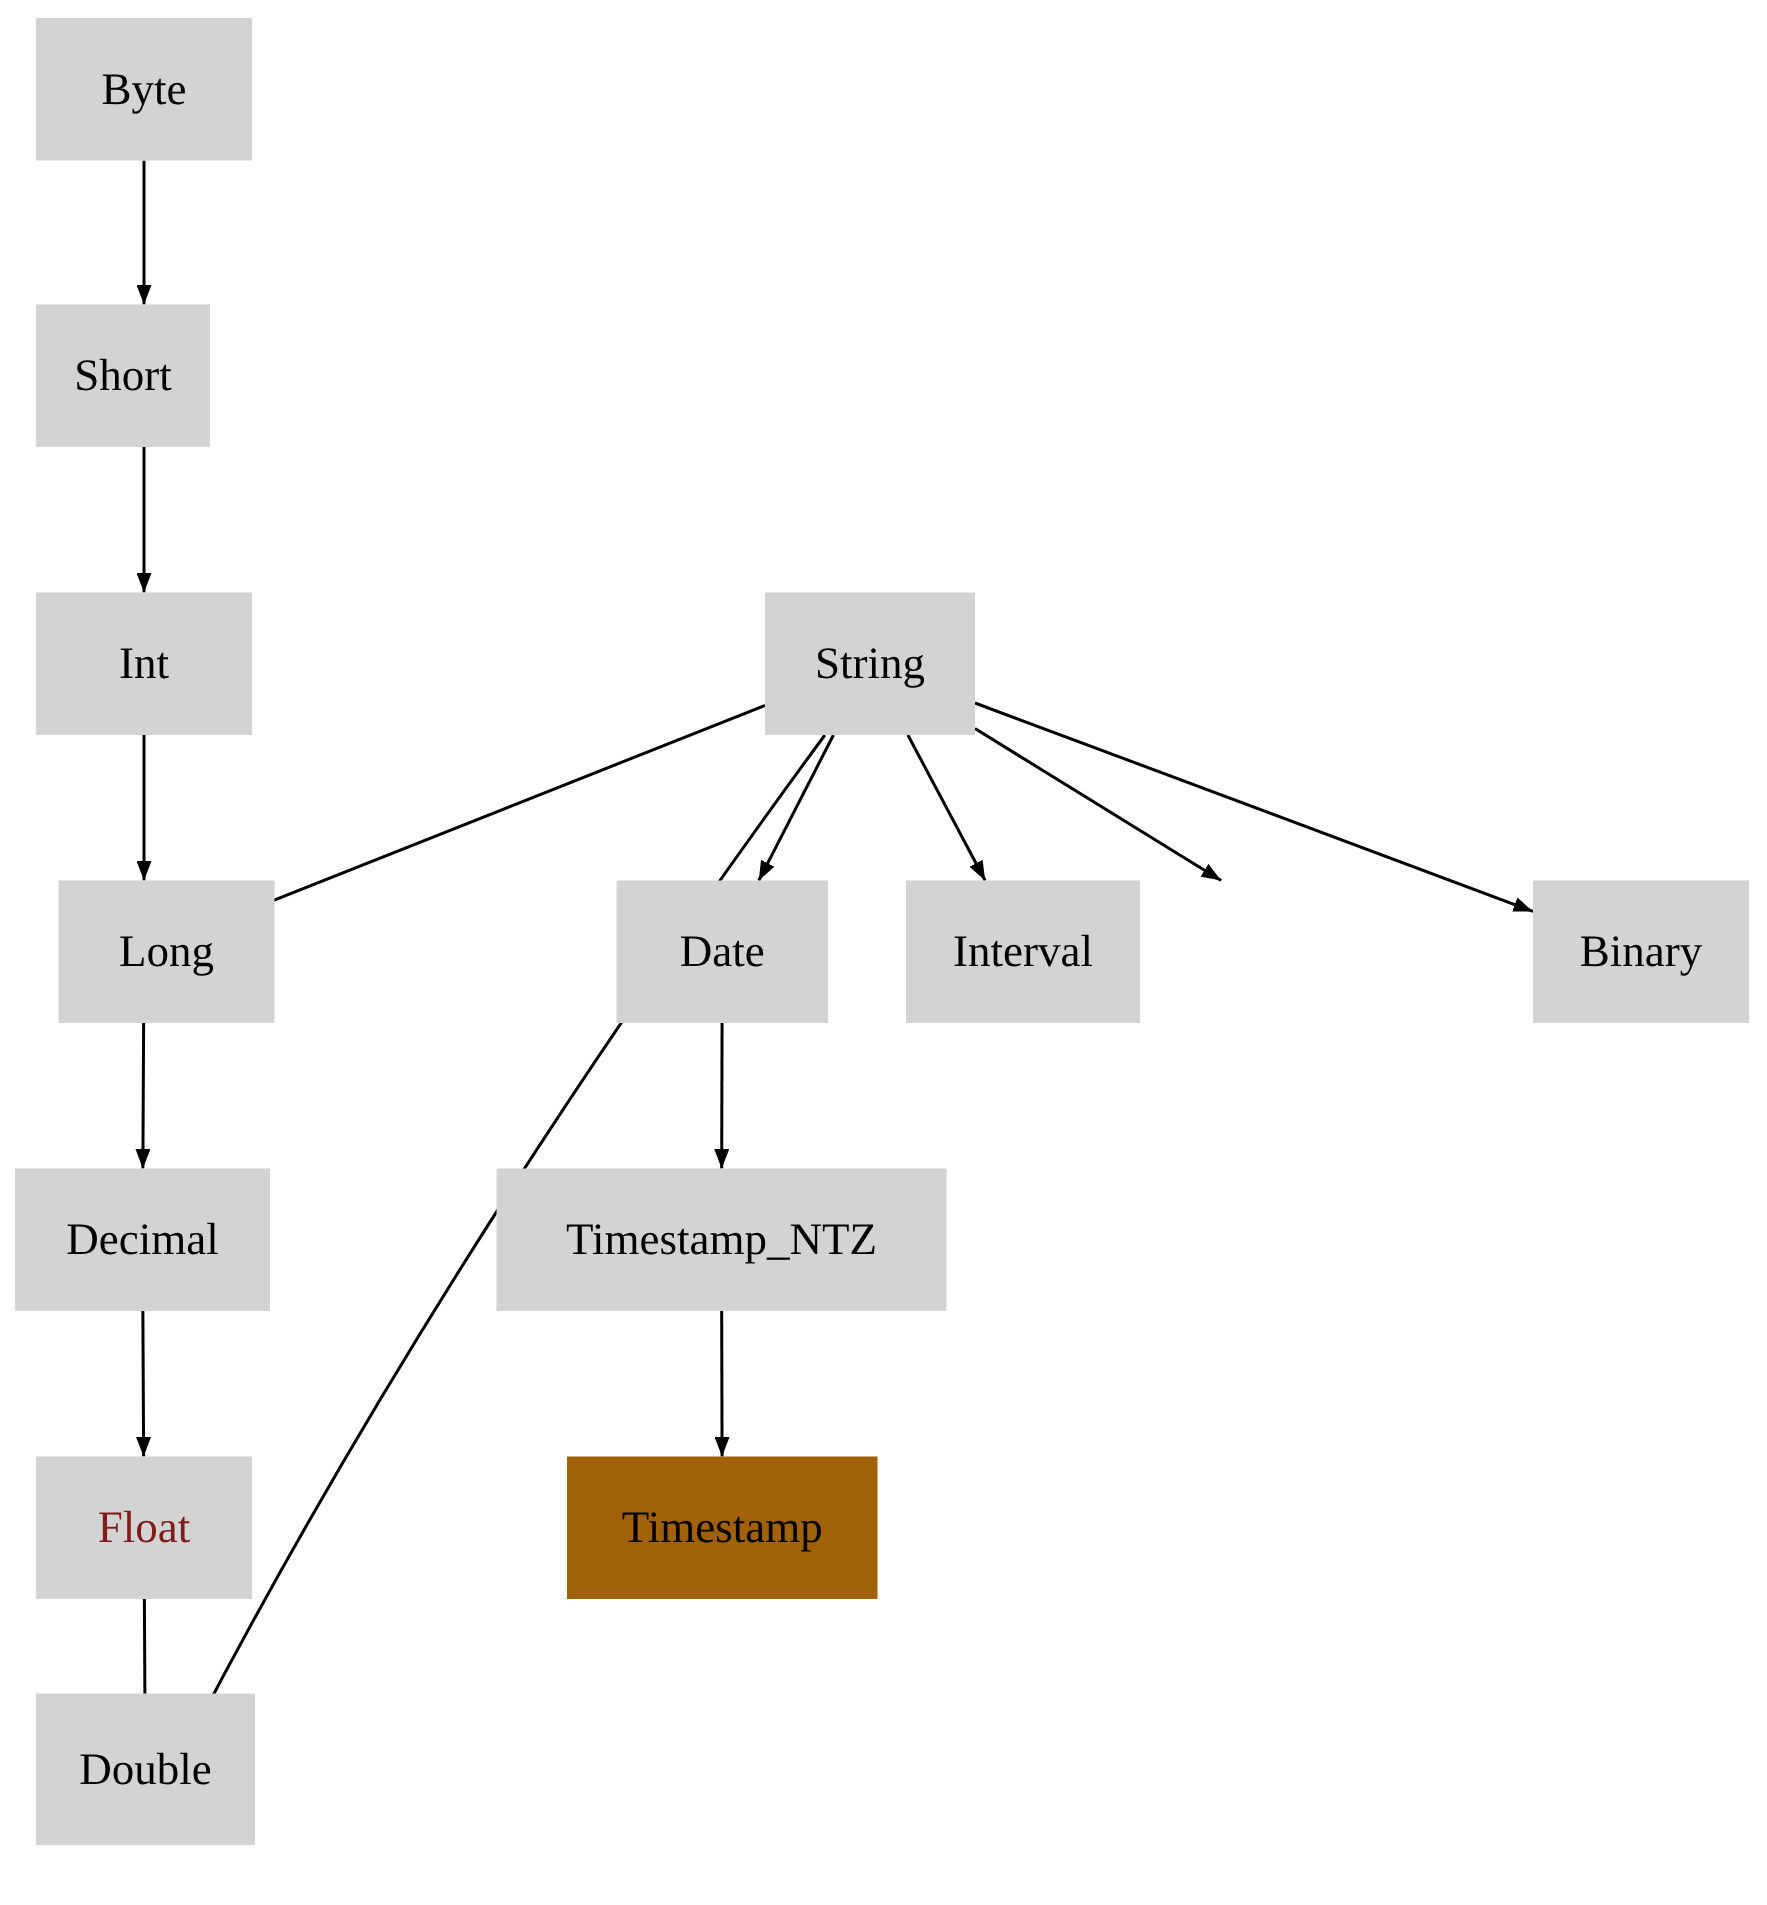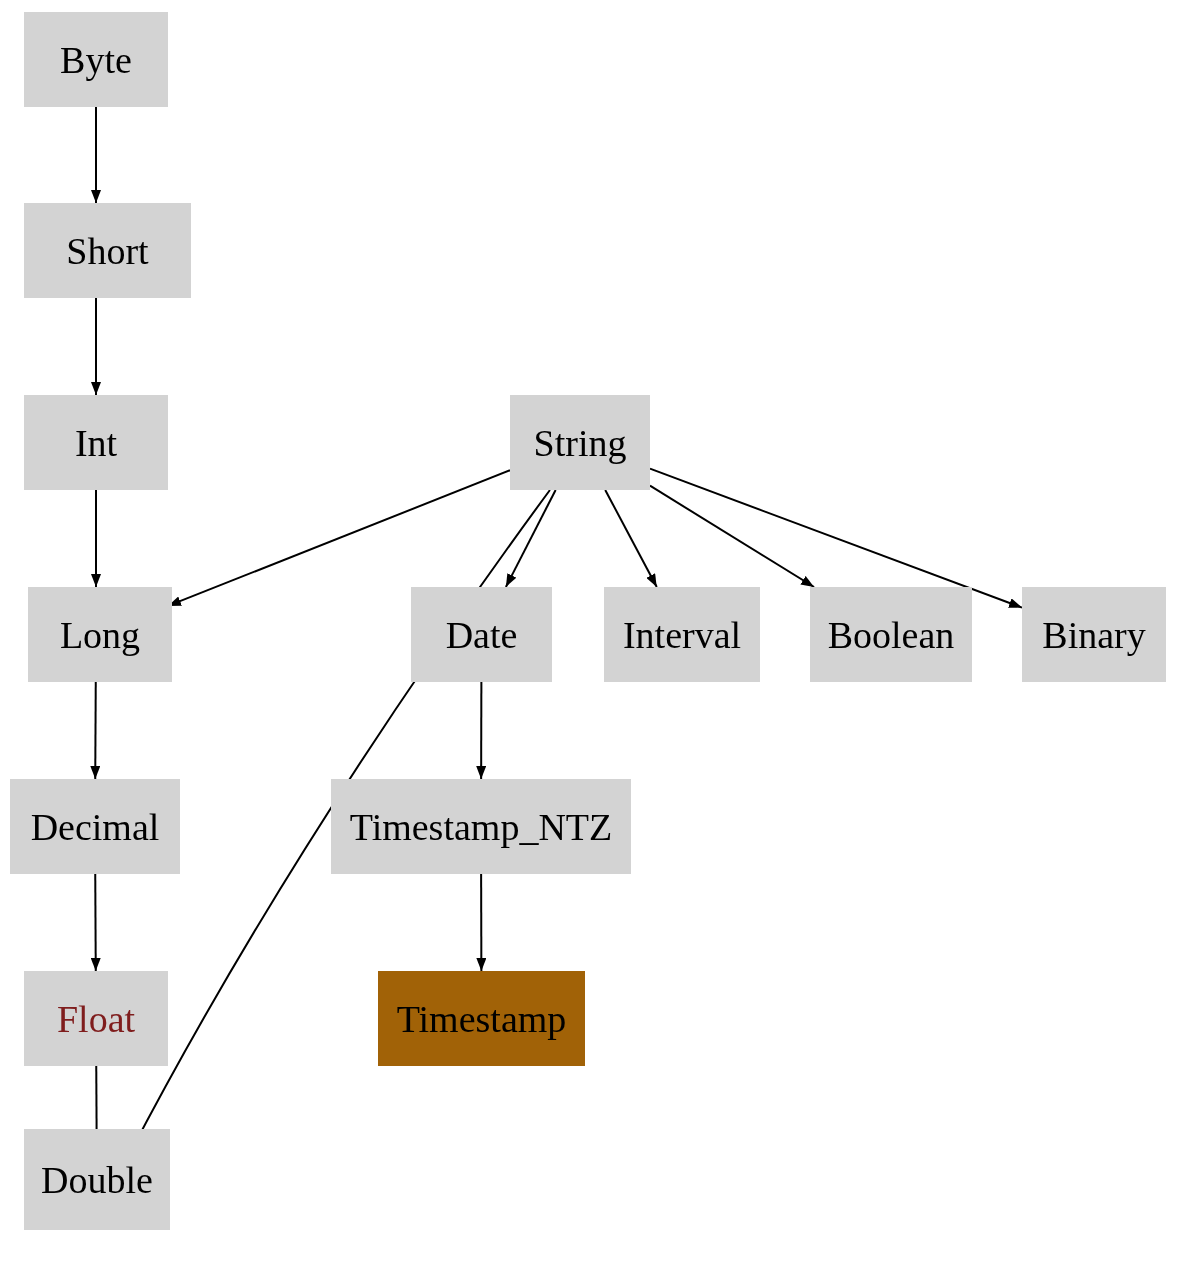--- a/index.html
+++ b/index.html
@@ -20,31 +20,31 @@
     width: 1178px; height: 1270px;
     pointer-events: none;
   }
   .node {
     position: absolute;
     background: #d3d3d3;
     color: #000000;
     display: flex;
     align-items: center;
     justify-content: center;
-    font-size: 38px;
+    font-size: 30px;
     line-height: 1;
     white-space: nowrap;
     user-select: none;
   }
   
   .n-byte          { left: 24px;   top: 12px;   width: 144px; height: 95px; }
-  .n-short         { left: 24px;   top: 203px;  width: 167px; height: 95px; }
+  .n-short         { left: 24px;   top: 203px;  width: 116px; height: 95px; }
   .n-int           { left: 24px;   top: 395px;  width: 144px; height: 95px; }
   .n-string        { left: 510px;  top: 395px;  width: 140px; height: 95px; }
-  .n-long          { left: 28px;   top: 587px;  width: 144px; height: 95px; }
+  .n-long          { left: 39px;   top: 587px;  width: 144px; height: 95px; }
   .n-date          { left: 411px;  top: 587px;  width: 141px; height: 95px; }
   .n-interval      { left: 604px;  top: 587px;  width: 156px; height: 95px; }
   .n-boolean       { left: 810px;  top: 587px;  width: 162px; height: 95px; }
   .n-binary        { left: 1022px; top: 587px;  width: 144px; height: 95px; }
   .n-decimal       { left: 10px;   top: 779px;  width: 170px; height: 95px; }
   .n-timestamp_ntz { left: 331px;  top: 779px;  width: 300px; height: 95px; }
   .n-float         { left: 24px;   top: 971px;  width: 144px; height: 95px; }
   .n-timestamp     { left: 378px;  top: 971px;  width: 207px; height: 95px; }
   .n-double        { left: 24px;   top: 1129px; width: 146px; height: 101px; }
 </style>
@@ -74,20 +74,19 @@
       <path d="M 481.1236979166667 874 L 481.3763020833333 971" fill="none" stroke="#000000" stroke-width="2" marker-end="url(#arrowhead)"></path>
     </svg>
 
   <div class="node n-byte" id="node-byte" style="background: rgb(211, 211, 211); color: rgb(0, 0, 0);">Byte</div>
   <div class="node n-short" id="node-short" style="background: rgb(211, 211, 211); color: rgb(0, 0, 0);">Short</div>
   <div class="node n-int" id="node-int" style="background: rgb(211, 211, 211); color: rgb(0, 0, 0);">Int</div>
   <div class="node n-string" id="node-string" style="background: rgb(211, 211, 211); color: rgb(0, 0, 0);">String</div>
   <div class="node n-long" id="node-long" style="background: rgb(211, 211, 211); color: rgb(0, 0, 0);">Long</div>
   <div class="node n-date" id="node-date" style="background: rgb(211, 211, 211); color: #000000;">Date</div>
   <div class="node n-interval" id="node-interval" style="background: rgb(211, 211, 211); color: rgb(0, 0, 0);">Interval</div>
-  <div class="node n-boolean" id="node-boolean" style="background: rgb(211, 211, 211); color: rgb(0, 0, 0);">Boolean</div>
   <div class="node n-binary" id="node-binary" style="background: rgb(211, 211, 211); color: rgb(0, 0, 0);">Binary</div>
   <div class="node n-decimal" id="node-decimal" style="background: rgb(211, 211, 211); color: rgb(0, 0, 0);">Decimal</div>
   <div class="node n-timestamp_ntz" id="node-timestamp_ntz" style="background: rgb(211, 211, 211); color: rgb(0, 0, 0);">Timestamp_NTZ</div>
   <div class="node n-float" id="node-float" style="background: rgb(211, 211, 211); color: #7f1d1d;">Float</div>
   <div class="node n-timestamp" id="node-timestamp" style="background: #a16207; color: rgb(0, 0, 0);">Timestamp</div>
   <div class="node n-double" id="node-double" style="background: rgb(211, 211, 211); color: rgb(0, 0, 0);">Double</div>
 </div>
 
 </body></html>

